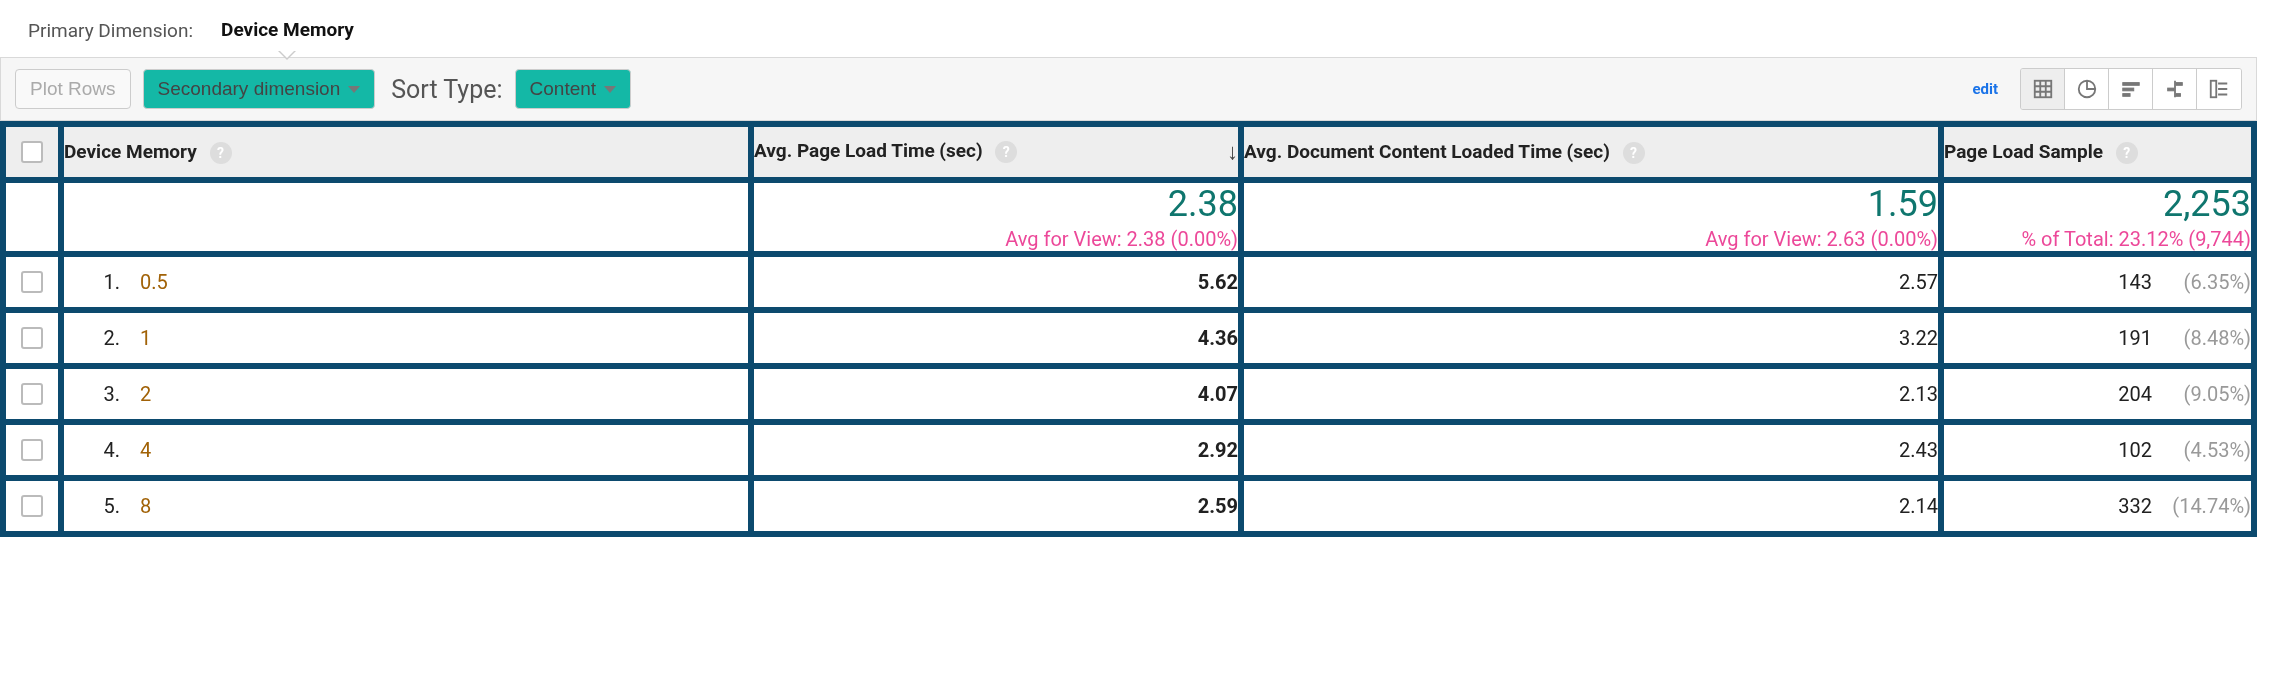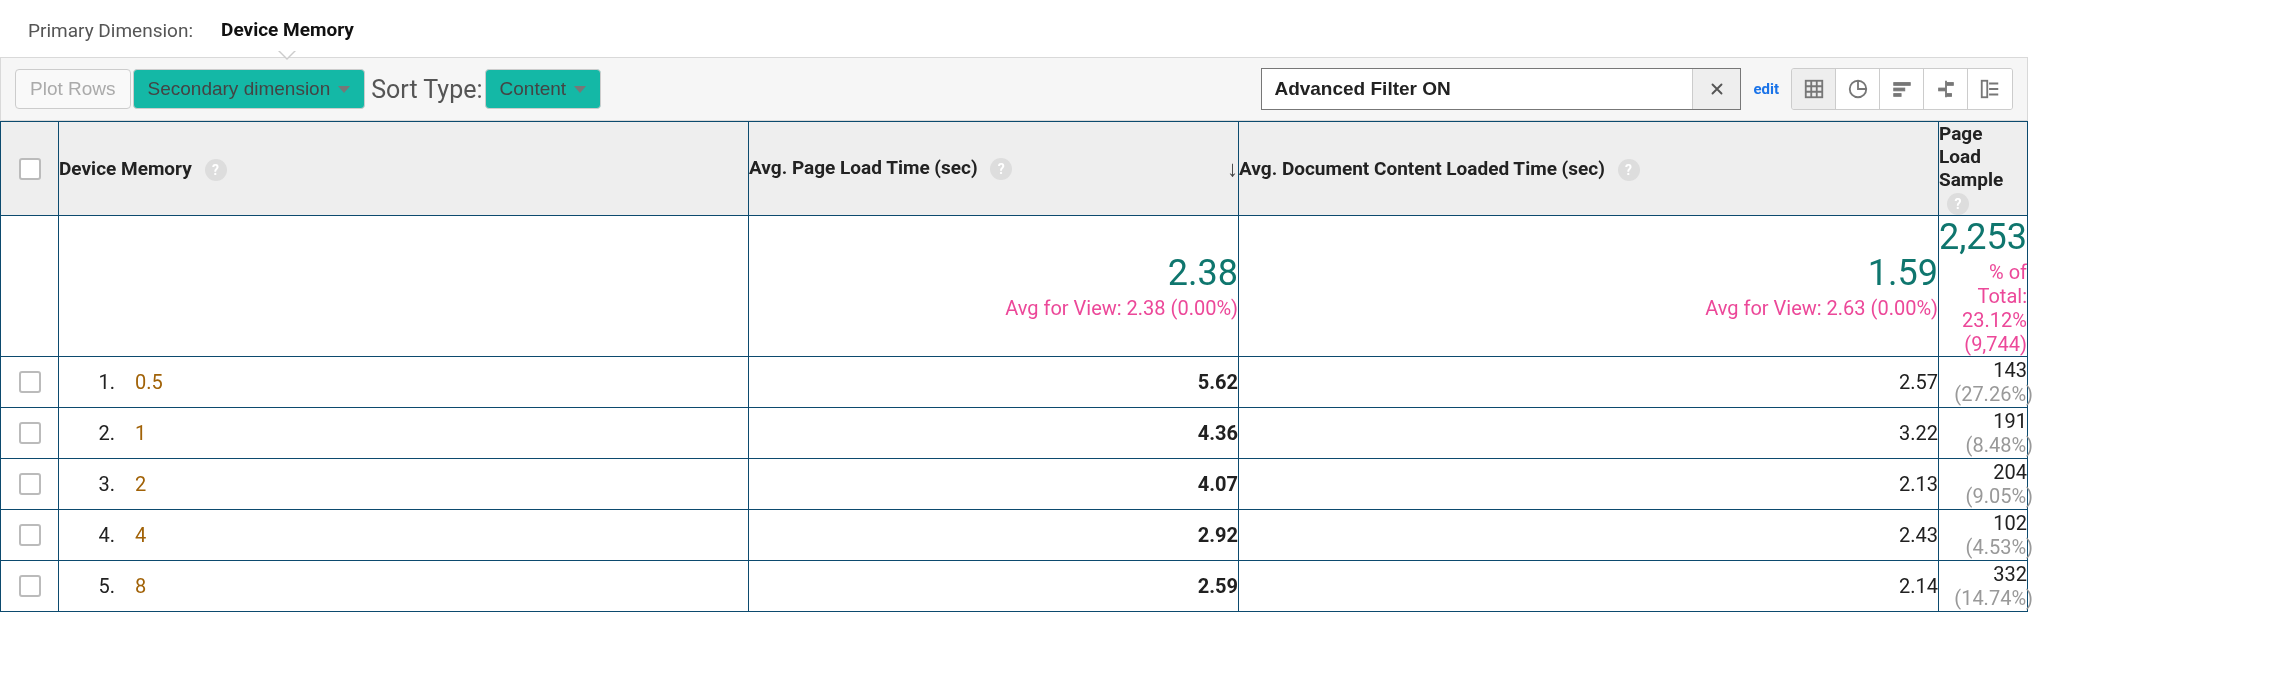--- a/index.html
+++ b/index.html
@@ -3,21 +3,21 @@
 <meta charset="utf-8">
 <style>
   * { box-sizing: border-box; }
   body {
     margin: 0;
     font-family: Roboto, Arial, sans-serif;
     font-size: 19px;
     color: #212121;
     background: #fff;
   }
-  .wrap { width: 2028px; }
+  .wrap { width: 2257px; }
 
   
   .pd-bar {
     display: flex;
     align-items: center;
     padding: 10px 28px 0 28px;
     font-size: 19px;
     color: #555;
   }
   .pd-tab {
@@ -50,21 +50,21 @@
   }
 
   
   .toolbar {
     margin-top: 6px;
     border: 1px solid #d9d9d9;
     background: #f6f6f6;
     display: flex;
     align-items: center;
     padding: 10px 14px;
-    gap: 2px;
+    gap: 12px;
   }
   .btn {
     border: 1px solid #ccc;
     background: #14b8a6;
     border-radius: 4px;
     padding: 8px 14px;
     font-size: 19px;
     color: #444;
     display: inline-flex;
     align-items: center;
@@ -138,21 +138,21 @@
   .view-btn.active { background: #eee; }
   .view-btn svg { width: 22px; height: 22px; fill: #777; stroke: #777; }
 
   
   table.data {
     width: 100%;
     border-collapse: collapse;
     table-layout: fixed;
   }
   table.data th, table.data td {
-    border: 1px solid #0c4a6e;
+    border: 6px solid #0c4a6e;
     padding: 0;
     margin-top: 20px;
   }
   th.hdr {
     background: #eeeeee;
     text-align: left;
     font-weight: 700;
     font-size: 19px;
     color: #222;
     padding: 14px 16px;
@@ -244,28 +244,20 @@
       <span class="caret"></span>
     </button>
     <span class="sort-label">Sort Type:</span>
     <button class="btn">
       <span>Content</span>
       <span class="caret"></span>
     </button>
 
     <div class="spacer"></div>
 
-    <div class="filter-box">
-      <input class="txt" readonly="" value="Advanced Filter ON" style="">
-      <div class="clear">
-        <svg viewBox="0 0 24 24">
-            <path d="M18 6L6 18M6 6l12 12" stroke="#555" stroke-width="2.5" fill="none" stroke-linecap="round"></path>
-          </svg>
-      </div>
-    </div>
 
     <span class="edit-link">edit</span>
 
     <div class="view-group">
       <div class="view-btn active">
         <svg viewBox="0 0 24 24">
             <rect x="3" y="3" width="18" height="18" fill="none" stroke="#777" stroke-width="2"></rect>
             <line x1="3" y1="9" x2="21" y2="9" stroke="#777" stroke-width="2"></line>
             <line x1="3" y1="15" x2="21" y2="15" stroke="#777" stroke-width="2"></line>
             <line x1="9" y1="3" x2="9" y2="21" stroke="#777" stroke-width="2"></line>
@@ -364,21 +356,21 @@
     <td class="cell">
       <div class="dim-cell">
         <span class="row-num">1.</span>
         <span class="dim-link">0.5</span>
       </div>
     </td>
     <td class="cell num bold">5.62</td>
     <td class="cell num">2.57</td>
     <td class="cell num">
       <span>143</span>
-      <span class="pct">(27.26%)</span>
+      <span class="pct">(6.35%)</span>
     </td>
         </tr>
         <tr>
     <td class="cell">
             <div class="chk">
               <div class="chkbox"></div>
             </div>
           </td>
     <td class="cell">
       <div class="dim-cell">

